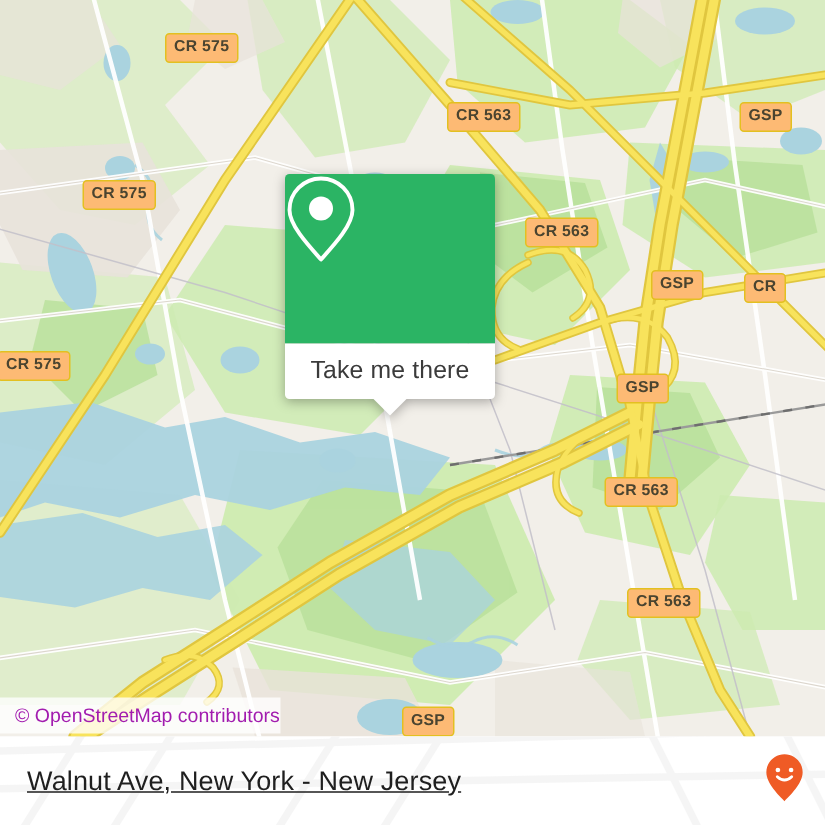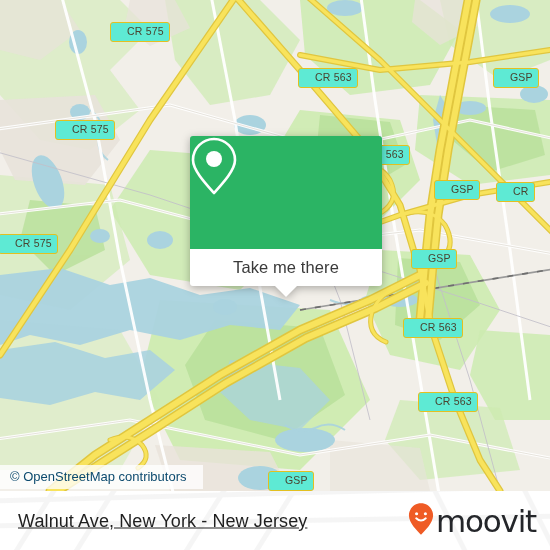--- a/index.html
+++ b/index.html
@@ -10,38 +10,38 @@
   }
   #app{position:relative;width:550px;height:550px;overflow:hidden;background:#fff;}
 
   
   #map{position:absolute;left:0;top:0;width:550px;height:491px;overflow:hidden;background:#f2efe9;}
   #map svg{position:absolute;left:0;top:0;display:block;}
 
   
   .shield{
     position:absolute;
-    background:#5eead4;
+    background:#fdba74;
     border:1.5px solid #e3c020;
     border-radius:3px;
     color:#4a4430;
     font-size:10.5px;
-    font-weight:normal;
+    font-weight:bold;
     letter-spacing:.2px;
     line-height:1;
-    padding:3px 5px 4px 16px;
+    padding:3px 5px 4px 5px;
     white-space:nowrap;
     box-sizing:border-box;
     font-family:"Liberation Sans","DejaVu Sans",sans-serif;
   }
 
   
   #popup{
     position:absolute;
-    left:190px;top:136px;width:192px;
+    left:190px;top:116px;width:140px;
     filter:drop-shadow(0 2px 4px rgba(0,0,0,.30));
   }
   #popup-head{
     height:113px;
     background:#2bb464;
     border-radius:3px 3px 0 0;
     display:flex;align-items:center;justify-content:center;
   }
   #popup-foot{
     height:37px;background:#ffffff;border-radius:0 0 3px 3px;
@@ -55,22 +55,22 @@
     width:0;height:0;
     border-left:11px solid transparent;
     border-right:11px solid transparent;
     border-top:11px solid #ffffff;
   }
 
   
   #attribution{
     position:absolute;left:0;top:465px;
     background:rgba(255,255,255,.78);
-    padding:5px 16px 6px 10px;
-    font-size:13px;color:#0c4a6e;
+    padding:5px 0 6px 10px;
+    font-size:13px;color:#a21caf;
     line-height:1;
     white-space:nowrap;
   }
 
   
   #footer{
     position:absolute;left:0;top:491px;width:550px;height:59px;
     background:#ffffff;overflow:hidden;
   }
   #footer-roads{position:absolute;left:0;top:0;opacity:.10;}
@@ -292,17 +292,16 @@
     <div id="brand">
       <span>
         <svg width="26" height="33" viewBox="0 0 26 33" aria-hidden="true">
           <path d="M13 0.8 C6.3 0.8 0.9 6.2 0.9 12.9 C0.9 20.5 9.6 28.6 13 32.2
                    C16.4 28.6 25.1 20.5 25.1 12.9 C25.1 6.2 19.7 0.8 13 0.8 Z" fill="#ef5b25"></path>
           <circle cx="8.6" cy="11.3" r="1.55" fill="#ffffff"></circle>
           <circle cx="17.4" cy="11.3" r="1.55" fill="#ffffff"></circle>
           <path d="M8.2 15.8 Q13 20.3 17.8 15.8" stroke="#ffffff" stroke-width="1.9" fill="none" stroke-linecap="round"></path>
         </svg>
       </span>
-      <span id="brand-word">moovit</span>
     </div>
   </div>
 
 </div>
 
 </body></html>

